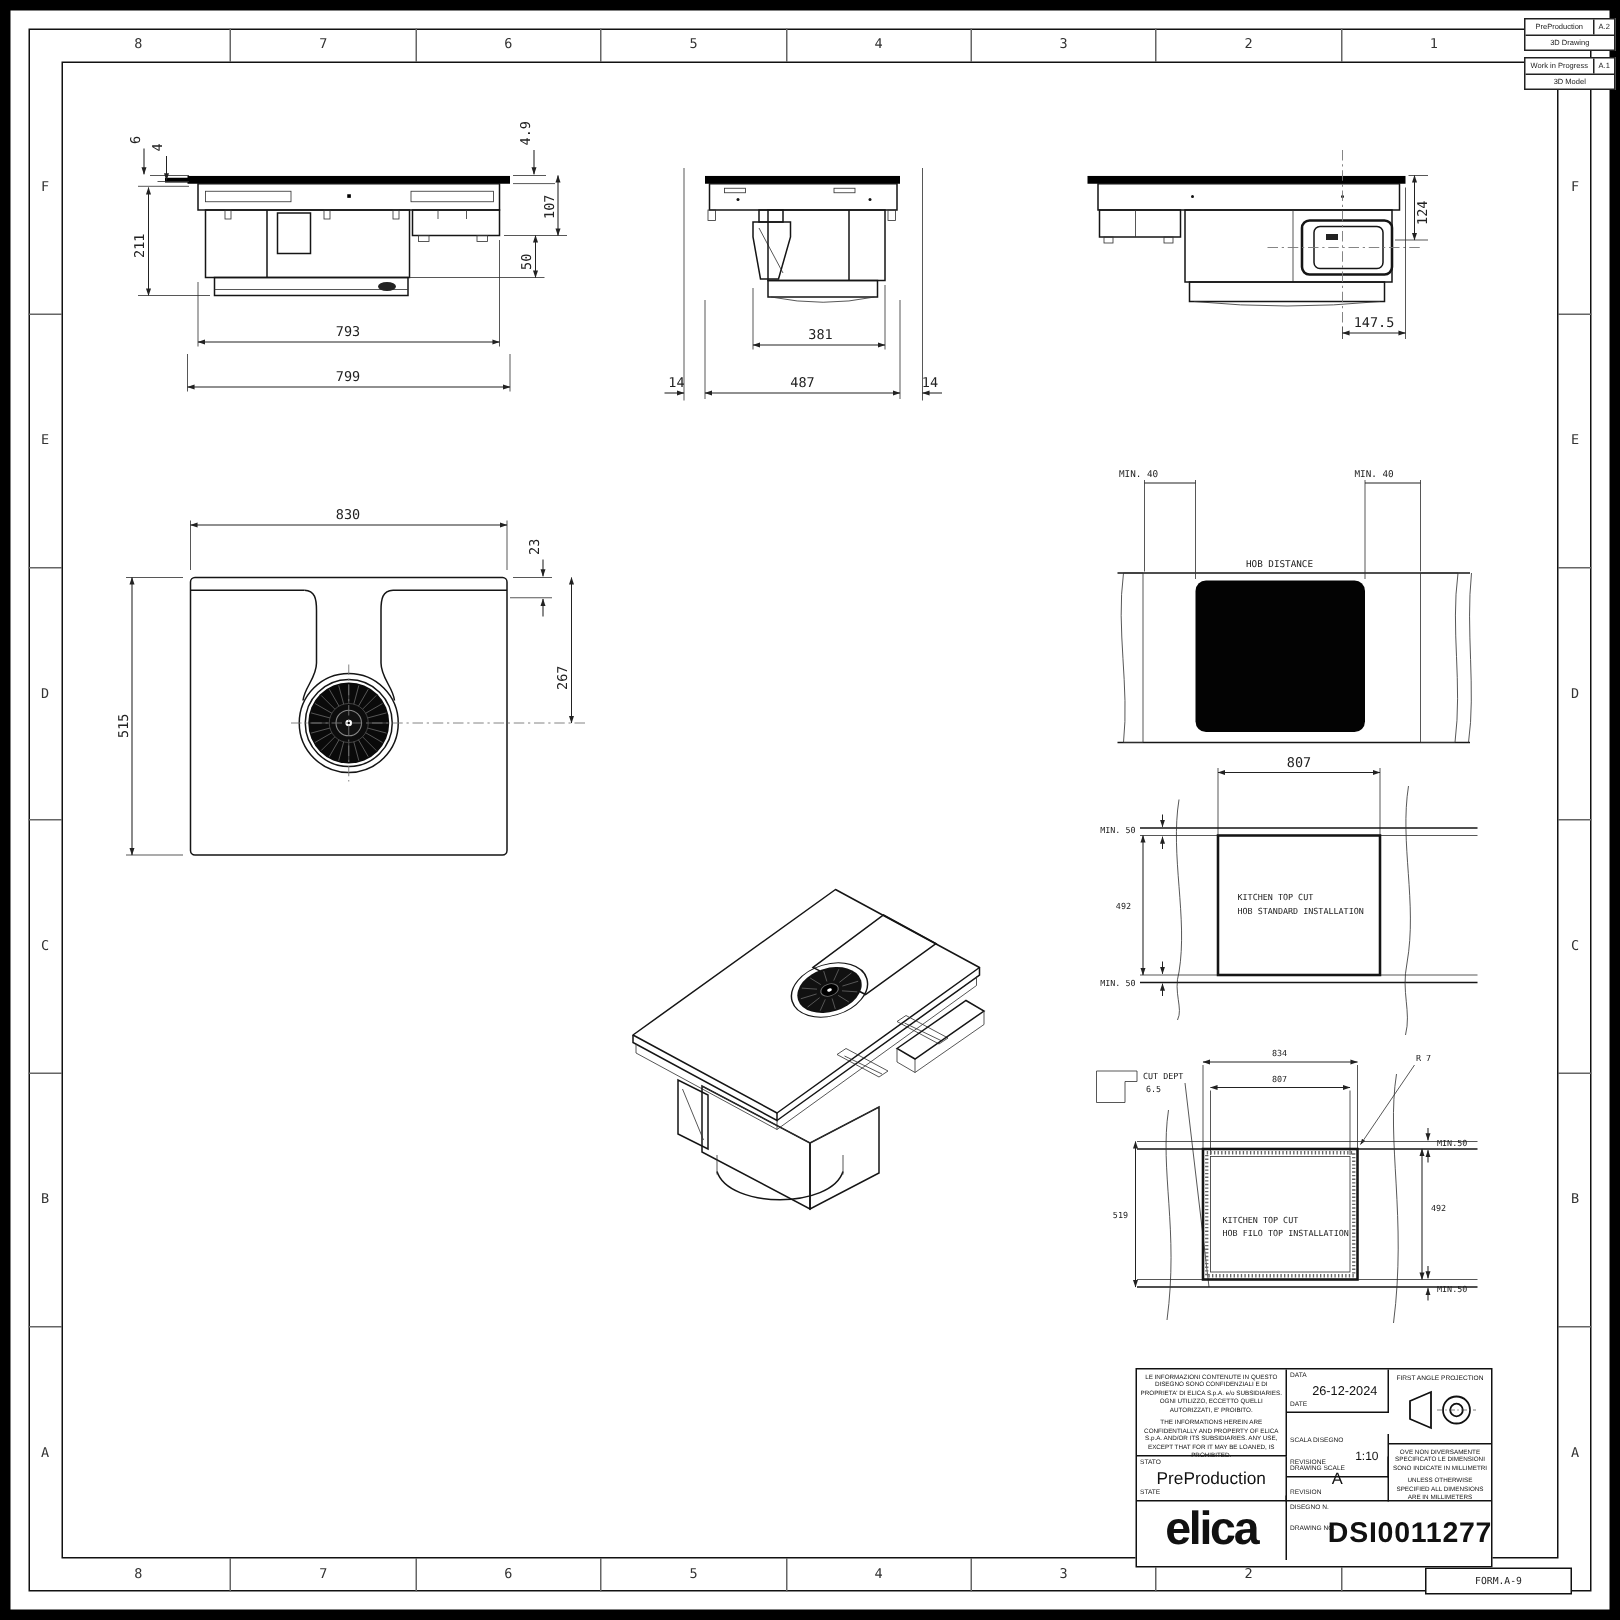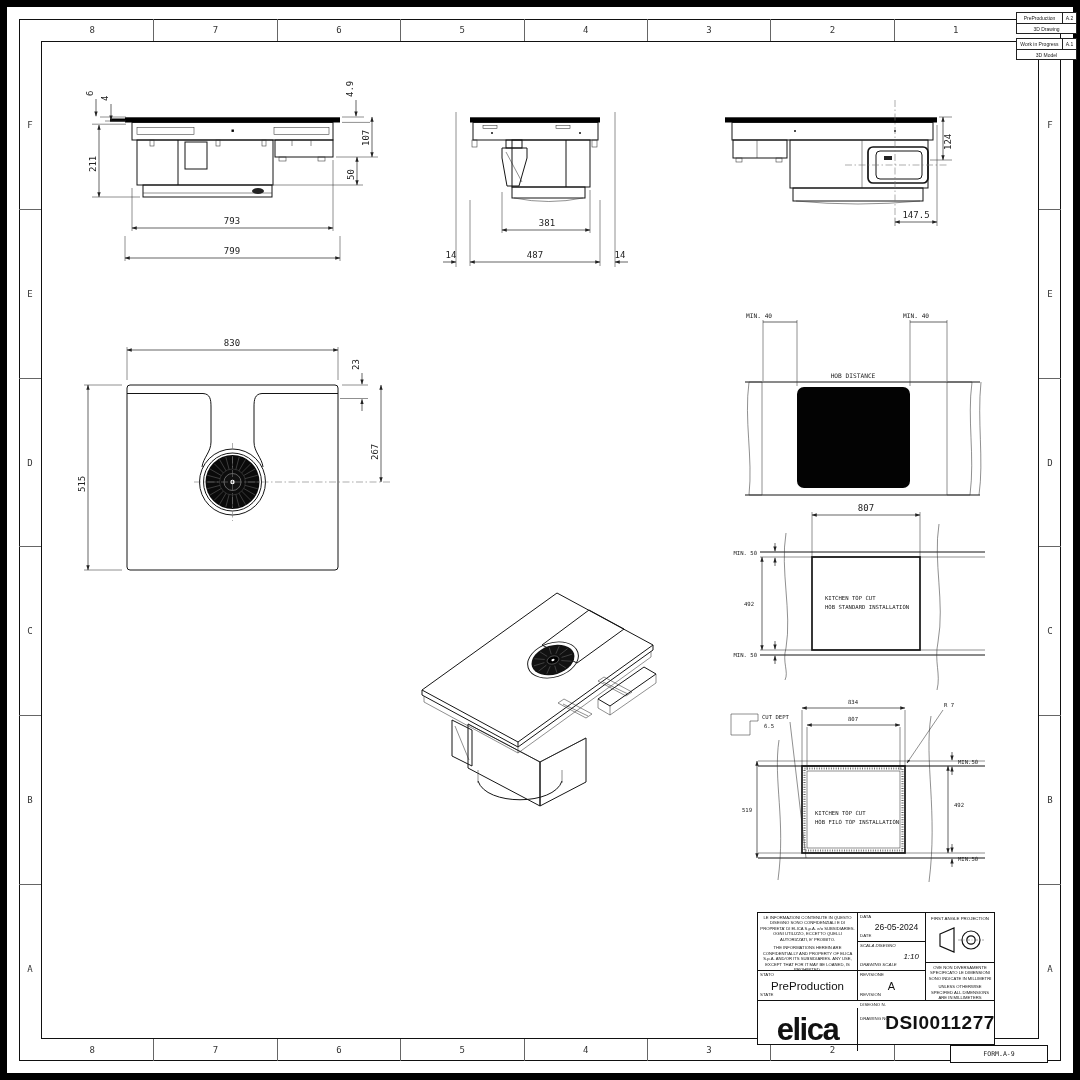--- a/index.html
+++ b/index.html
@@ -429,29 +429,29 @@
   <div class="tb">
     <div class="cell bdr bdb notes" style="left:0;top:0;width:100px;height:58px;">
       <div>LE INFORMAZIONI CONTENUTE IN QUESTO DISEGNO SONO CONFIDENZIALI E DI PROPRIETA' DI ELICA S.p.A. e/o SUBSIDIARIES. OGNI UTILIZZO, ECCETTO QUELLI AUTORIZZATI, E' PROIBITO.</div>
       <div style="margin-top:3px;">THE INFORMATIONS HEREIN ARE CONFIDENTIALLY AND PROPERTY OF ELICA S.p.A. AND/OR ITS SUBSIDIARIES. ANY USE, EXCEPT THAT FOR IT MAY BE LOANED, IS PROHIBITED.</div>
     </div>
     <div class="cell bdr bdb" style="left:0;top:58px;width:100px;height:30px;">
       <span class="lbl top">STATO</span>
       <span class="lbl bot">STATE</span>
       <div class="val" style="font-size:11.5px;">PreProduction</div>
     </div>
-    <div class="cell bdr" style="left:0;top:95px;width:100px;height:43px;">
+    <div class="cell bdr" style="left:0;top:84px;width:100px;height:43px;">
       <div class="val brand">elica</div>
     </div>
     <div class="cell bdr bdb" style="left:100px;top:0;width:68px;height:29px;">
       <span class="lbl top">DATA</span>
       <span class="lbl bot">DATE</span>
-      <div class="val" style="font-size:8.5px;padding-left:10px;">26-05-2024</div>
-    </div>
-    <div class="cell bdr bdb" style="left:100px;top:29px;width:68px;height:29px;font-style:italic;">
+      <div class="val" style="font-size:8.5px;padding-left:10px;">26-12-2024</div>
+    </div>
+    <div class="cell bdr bdb" style="left:100px;top:43px;width:68px;height:29px;">
       <span class="lbl top">SCALA DISEGNO</span>
       <span class="lbl bot">DRAWING SCALE</span>
       <div class="val" style="font-size:8px;justify-content:flex-end;padding-right:6px;">1:10</div>
     </div>
     <div class="cell bdr bdb" style="left:100px;top:58px;width:68px;height:30px;">
       <span class="lbl top">REVISIONE</span>
       <span class="lbl bot">REVISION</span>
       <div class="val" style="font-size:11px;">A</div>
     </div>
     <div class="cell" style="left:100px;top:88px;width:136px;height:43px;">

